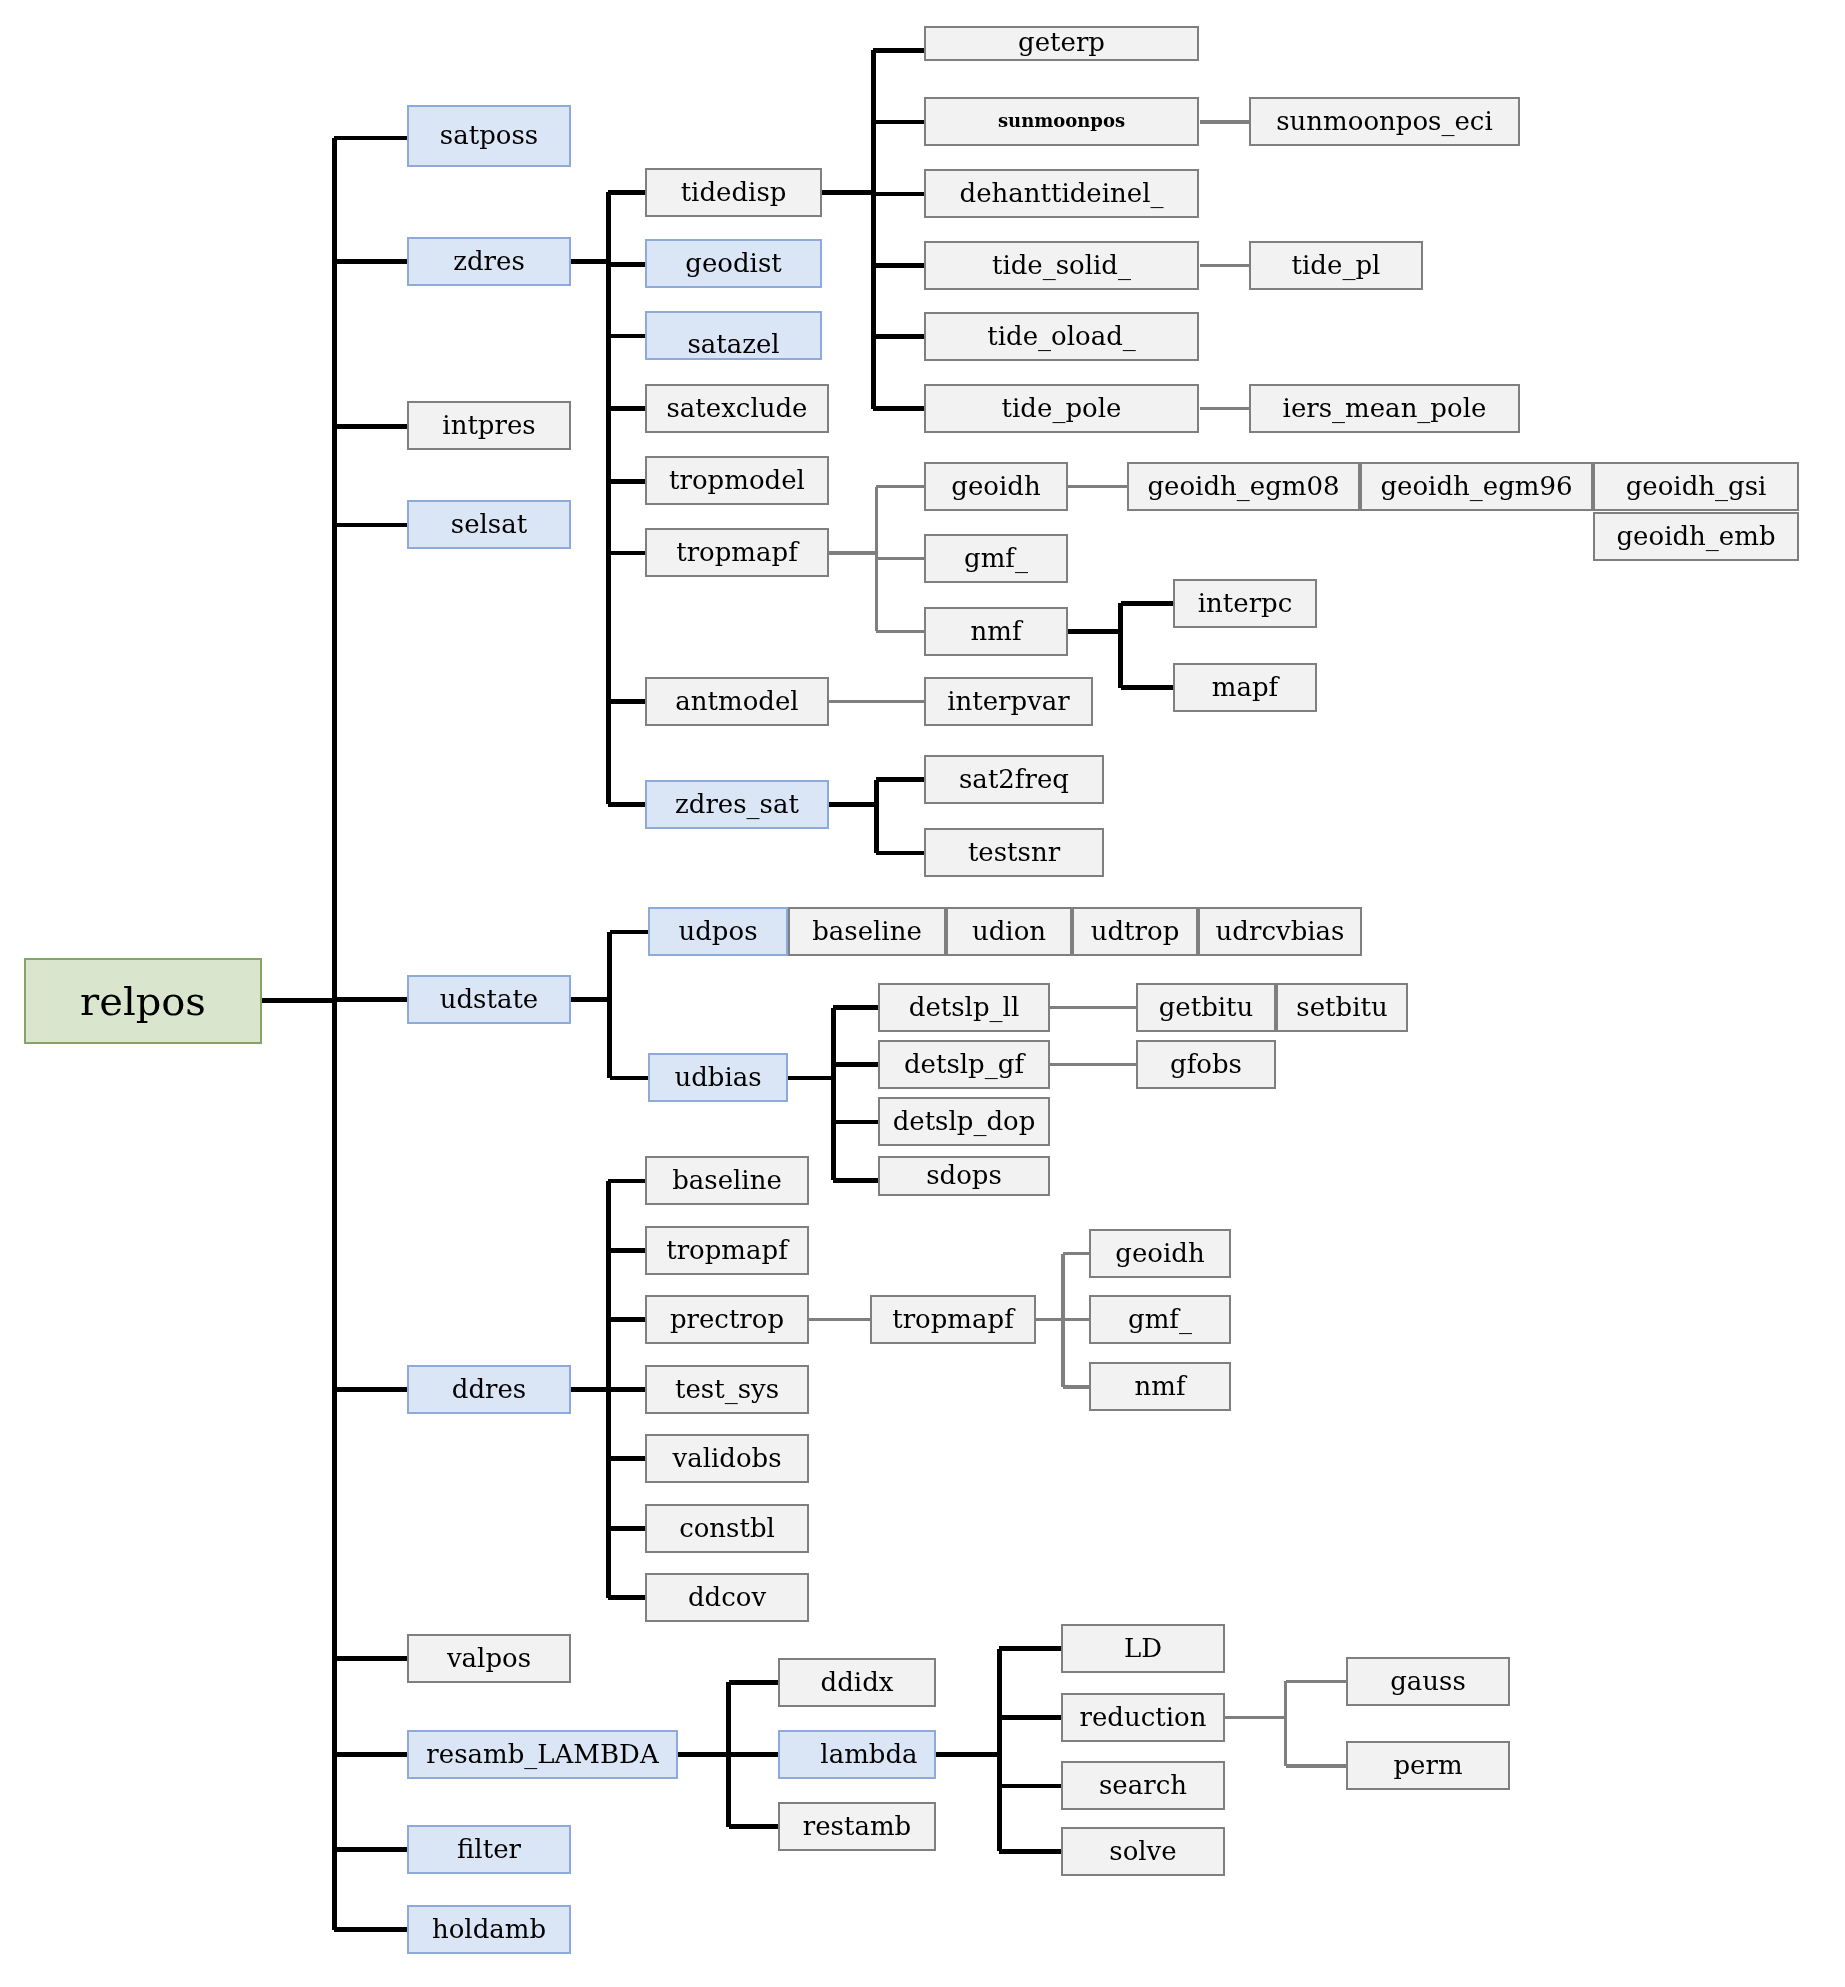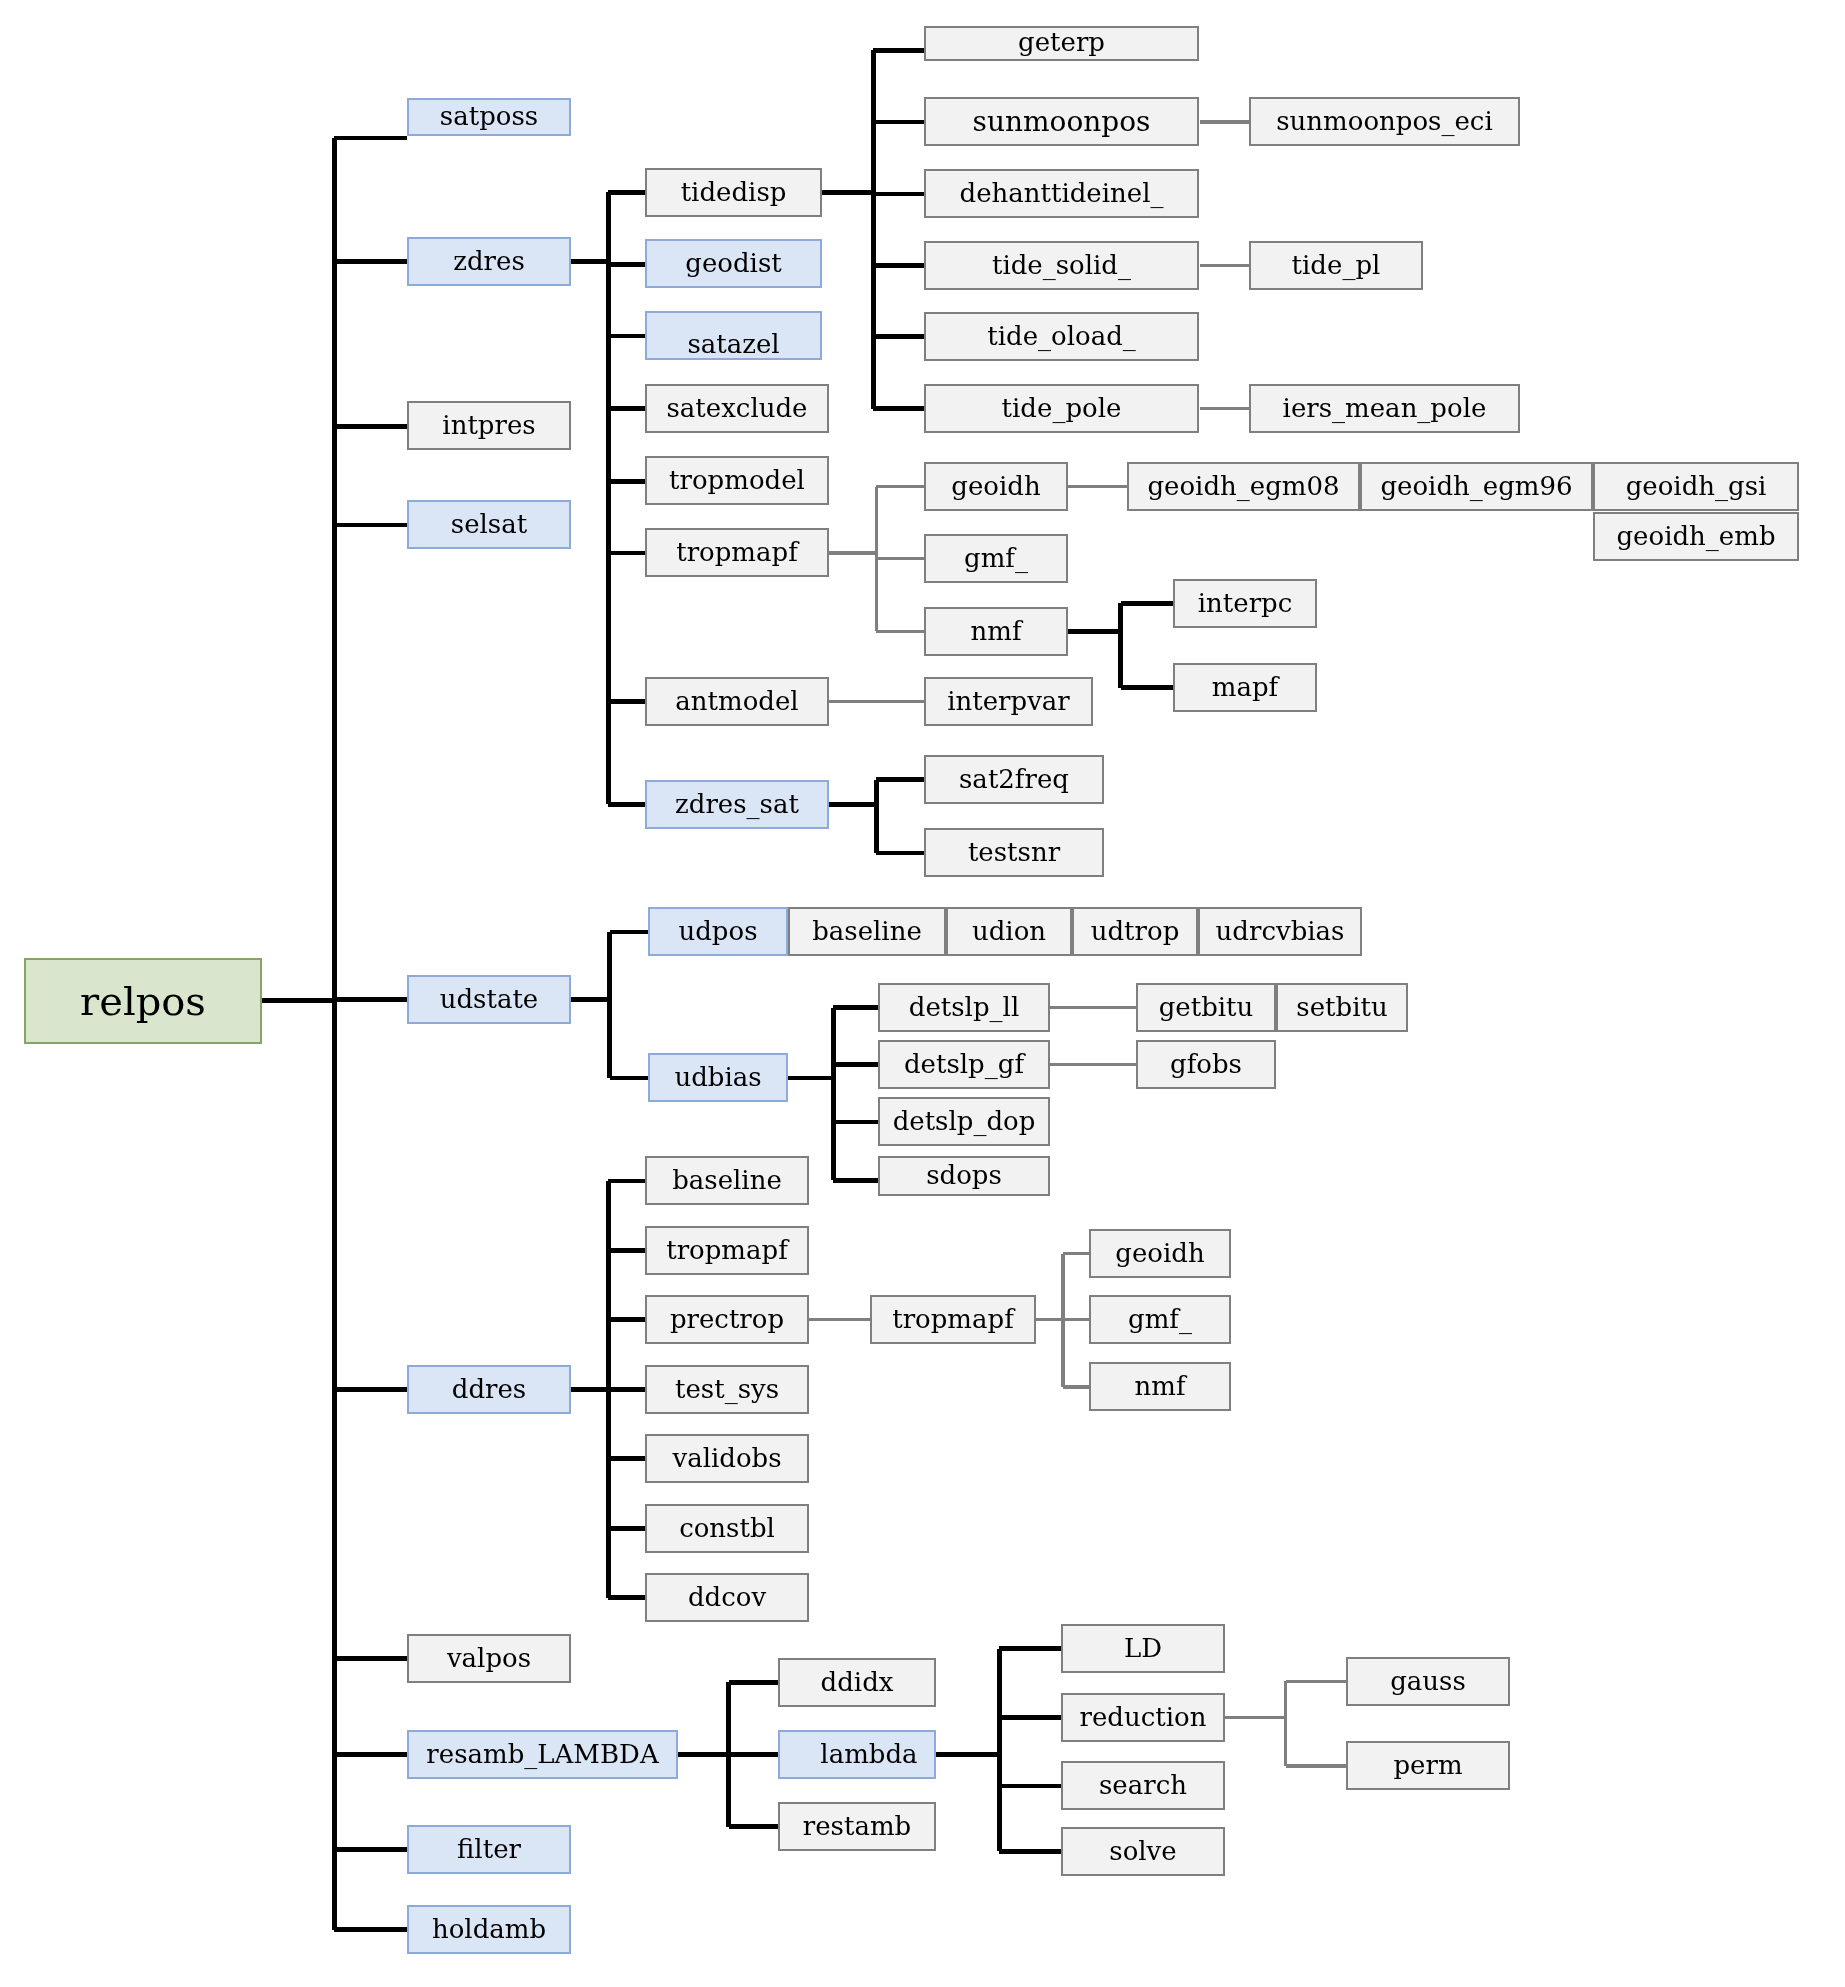--- a/index.html
+++ b/index.html
@@ -106,21 +106,21 @@
       <line x1="1252" y1="2320" x2="1330" y2="2320" stroke="#000000" stroke-width="6" shape-rendering="crispEdges"></line>
       <line x1="1535" y1="2152" x2="1611" y2="2152" stroke="#7f7f7f" stroke-width="4" shape-rendering="crispEdges"></line>
       <line x1="1611" y1="2107" x2="1611" y2="2213" stroke="#7f7f7f" stroke-width="4" shape-rendering="crispEdges"></line>
       <line x1="1611" y1="2107" x2="1686" y2="2107" stroke="#7f7f7f" stroke-width="4" shape-rendering="crispEdges"></line>
       <line x1="1611" y1="2213" x2="1686" y2="2213" stroke="#7f7f7f" stroke-width="4" shape-rendering="crispEdges"></line>
     </svg>
   <div id="node-layer">
       <div class="node green" style="left: 24px; top: 958px; width: 238px; height: 86px; font-size: 40px;">
         <span>relpos</span>
       </div>
-      <div class="node blue" style="left: 407px; top: 98px; width: 164px; height: 38px; font-size: 26px; align-items: center;">
+      <div class="node blue" style="left: 407px; top: 105px; width: 164px; height: 62px; font-size: 26px; align-items: center;">
         <span>satposs</span>
       </div>
       <div class="node blue" style="left: 407px; top: 237px; width: 164px; height: 49px; font-size: 26px;">
         <span>zdres</span>
       </div>
       <div class="node gray" style="left: 407px; top: 401px; width: 164px; height: 49px; font-size: 26px;">
         <span>intpres</span>
       </div>
       <div class="node blue" style="left: 407px; top: 500px; width: 164px; height: 49px; font-size: 26px;">
         <span>selsat</span>
@@ -163,21 +163,21 @@
       </div>
       <div class="node gray" style="left: 645px; top: 677px; width: 184px; height: 49px; font-size: 26px;">
         <span>antmodel</span>
       </div>
       <div class="node blue" style="left: 645px; top: 780px; width: 184px; height: 49px; font-size: 26px;">
         <span>zdres_sat</span>
       </div>
       <div class="node gray" style="left: 924px; top: 25.5px; width: 275px; height: 35px; font-size: 26px;">
         <span>geterp</span>
       </div>
-      <div class="node gray" style="left: 924px; top: 97px; width: 275px; height: 49px; font-size: 28px;">
+      <div class="node gray" style="left: 924px; top: 97px; width: 275px; height: 49px; font-size: 18px; font-weight: bold;">
         <span>sunmoonpos</span>
       </div>
       <div class="node gray" style="left: 924px; top: 169px; width: 275px; height: 49px; font-size: 26px;">
         <span>dehanttideinel_</span>
       </div>
       <div class="node gray" style="left: 924px; top: 241px; width: 275px; height: 49px; font-size: 26px;">
         <span>tide_solid_</span>
       </div>
       <div class="node gray" style="left: 924px; top: 312px; width: 275px; height: 49px; font-size: 26px;">
         <span>tide_oload_</span>

